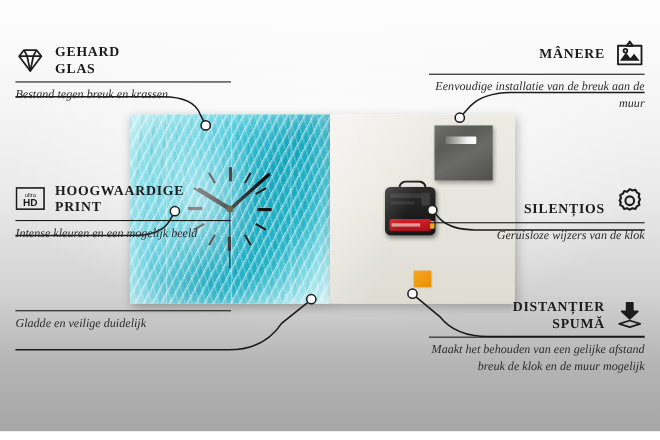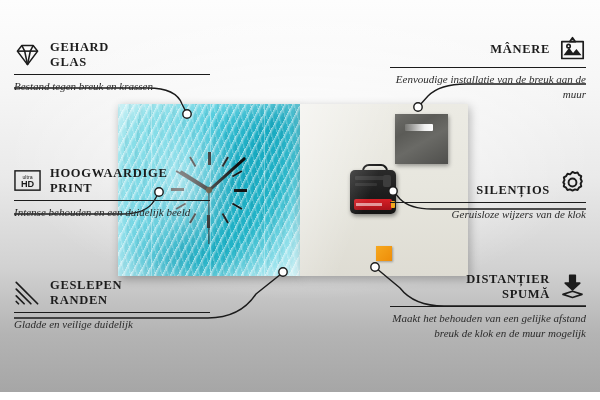--- a/index.html
+++ b/index.html
@@ -221,38 +221,24 @@
           <text x="14" y="10.3" text-anchor="middle" font-family="Liberation Sans, sans-serif" font-size="5.4" fill="currentColor">ultra</text>
           <text x="14" y="19" text-anchor="middle" font-family="Liberation Sans, sans-serif" font-size="9.5" font-weight="bold" fill="currentColor">HD</text>
         </svg>
       </span>
       <span class="ctitle">
         <span>HOOGWAARDIGE</span><br>
         <span>PRINT</span>
       </span>
     </div>
     <div class="rule"></div>
-    <div class="cdesc">Intense behouden en een duidelijk beeld</div>
+    <div class="cdesc">Intense kleuren en een mogelijk beeld</div>
   </div>
 
   <div class="callout left" style="top:278px">
-    <div class="ctop">
-      <span class="ico">
-        <svg viewBox="0 0 24 24" stroke="currentColor" stroke-width="1.5" stroke-linecap="round">
-          <line x1="2" y1="3" x2="21" y2="22"></line>
-          <line x1="2" y1="9" x2="15" y2="22"></line>
-          <line x1="2" y1="15" x2="9" y2="22"></line>
-          <line x1="2" y1="20" x2="4" y2="22"></line>
-        </svg>
-      </span>
-      <span class="ctitle">
-        <span>GESLEPEN</span><br>
-        <span>RANDEN</span>
-      </span>
-    </div>
     <div class="rule"></div>
     <div class="cdesc">Gladde en veilige duidelijk</div>
   </div>
 
   <div class="callout right" style="top:36px">
     <div class="ctop">
       <span class="ico">
         <svg viewBox="0 0 24 24" fill="none" stroke="currentColor" stroke-width="1.5" stroke-linejoin="round">
           <path d="M12 1.5 L9.5 5 H14.5 Z"></path>
           <rect x="2.5" y="5" width="19" height="15"></rect>

